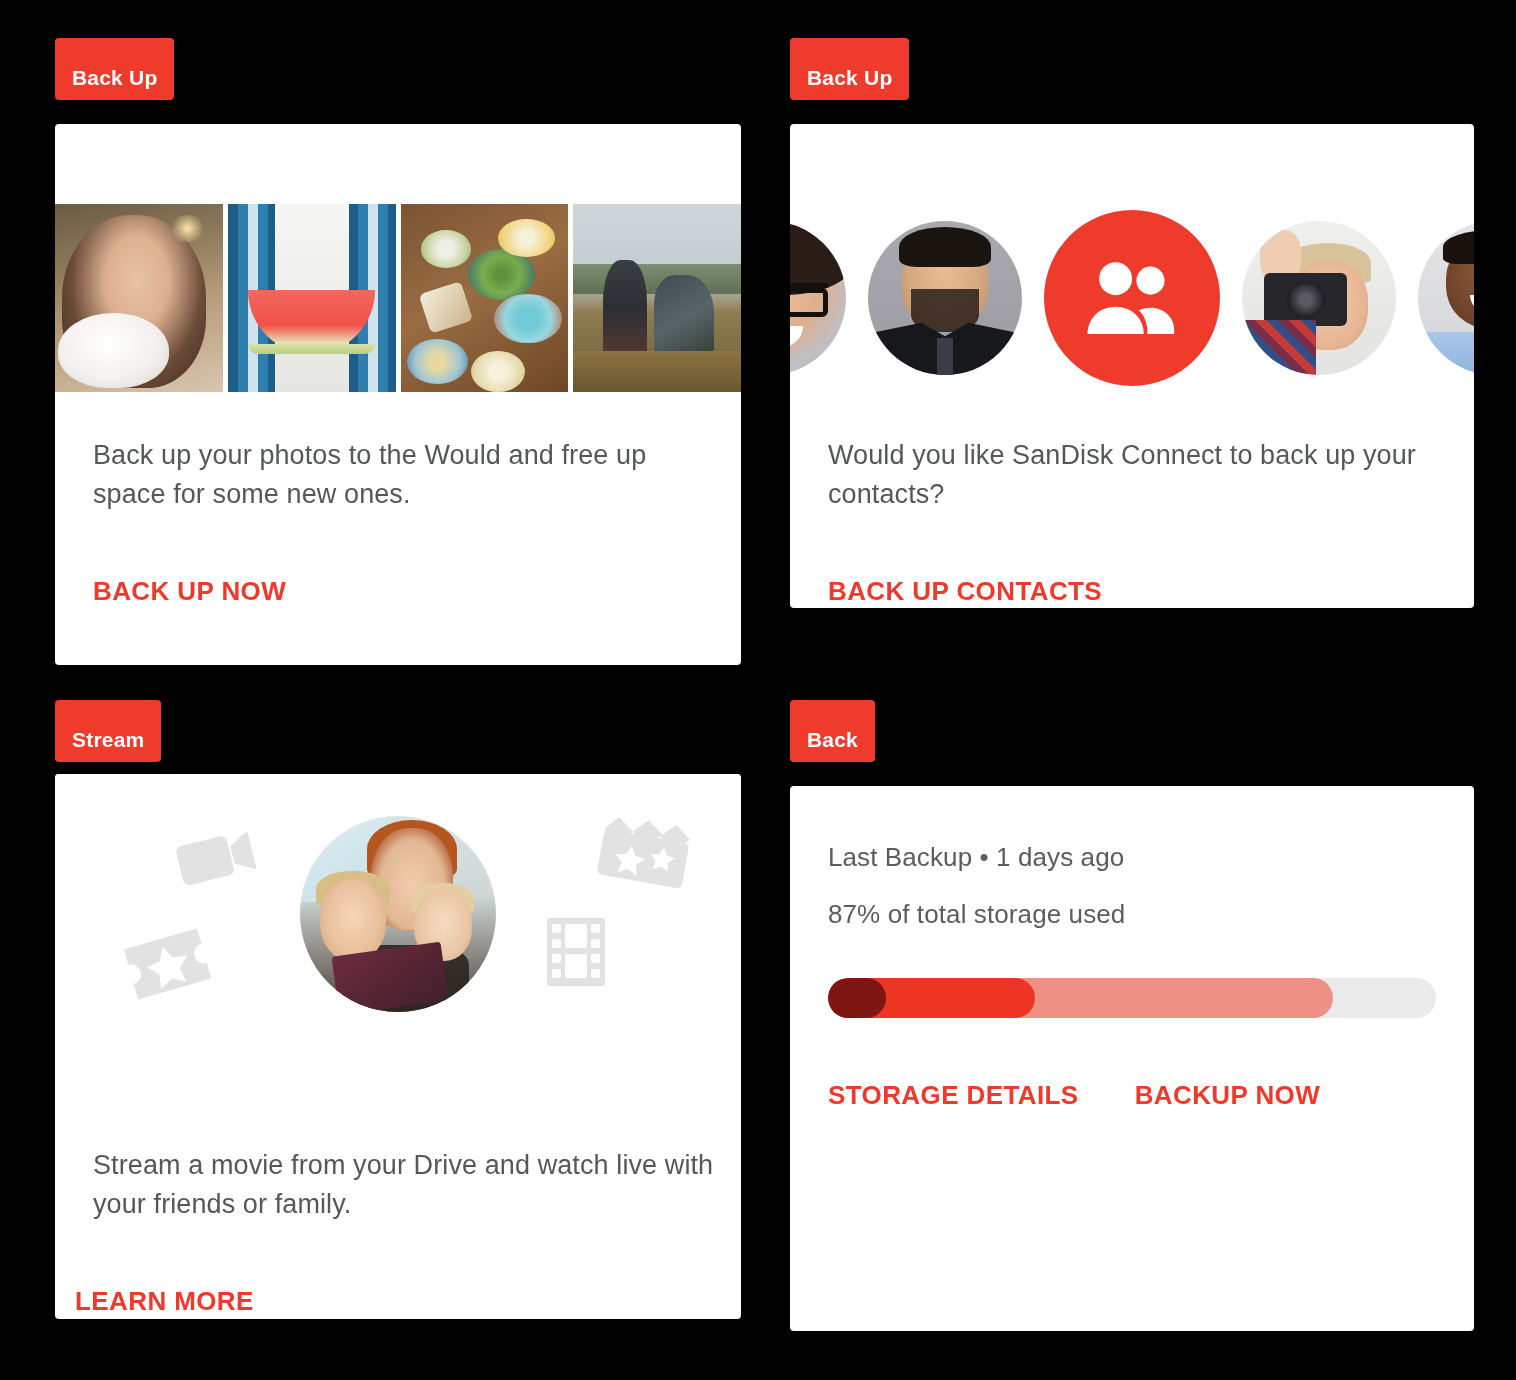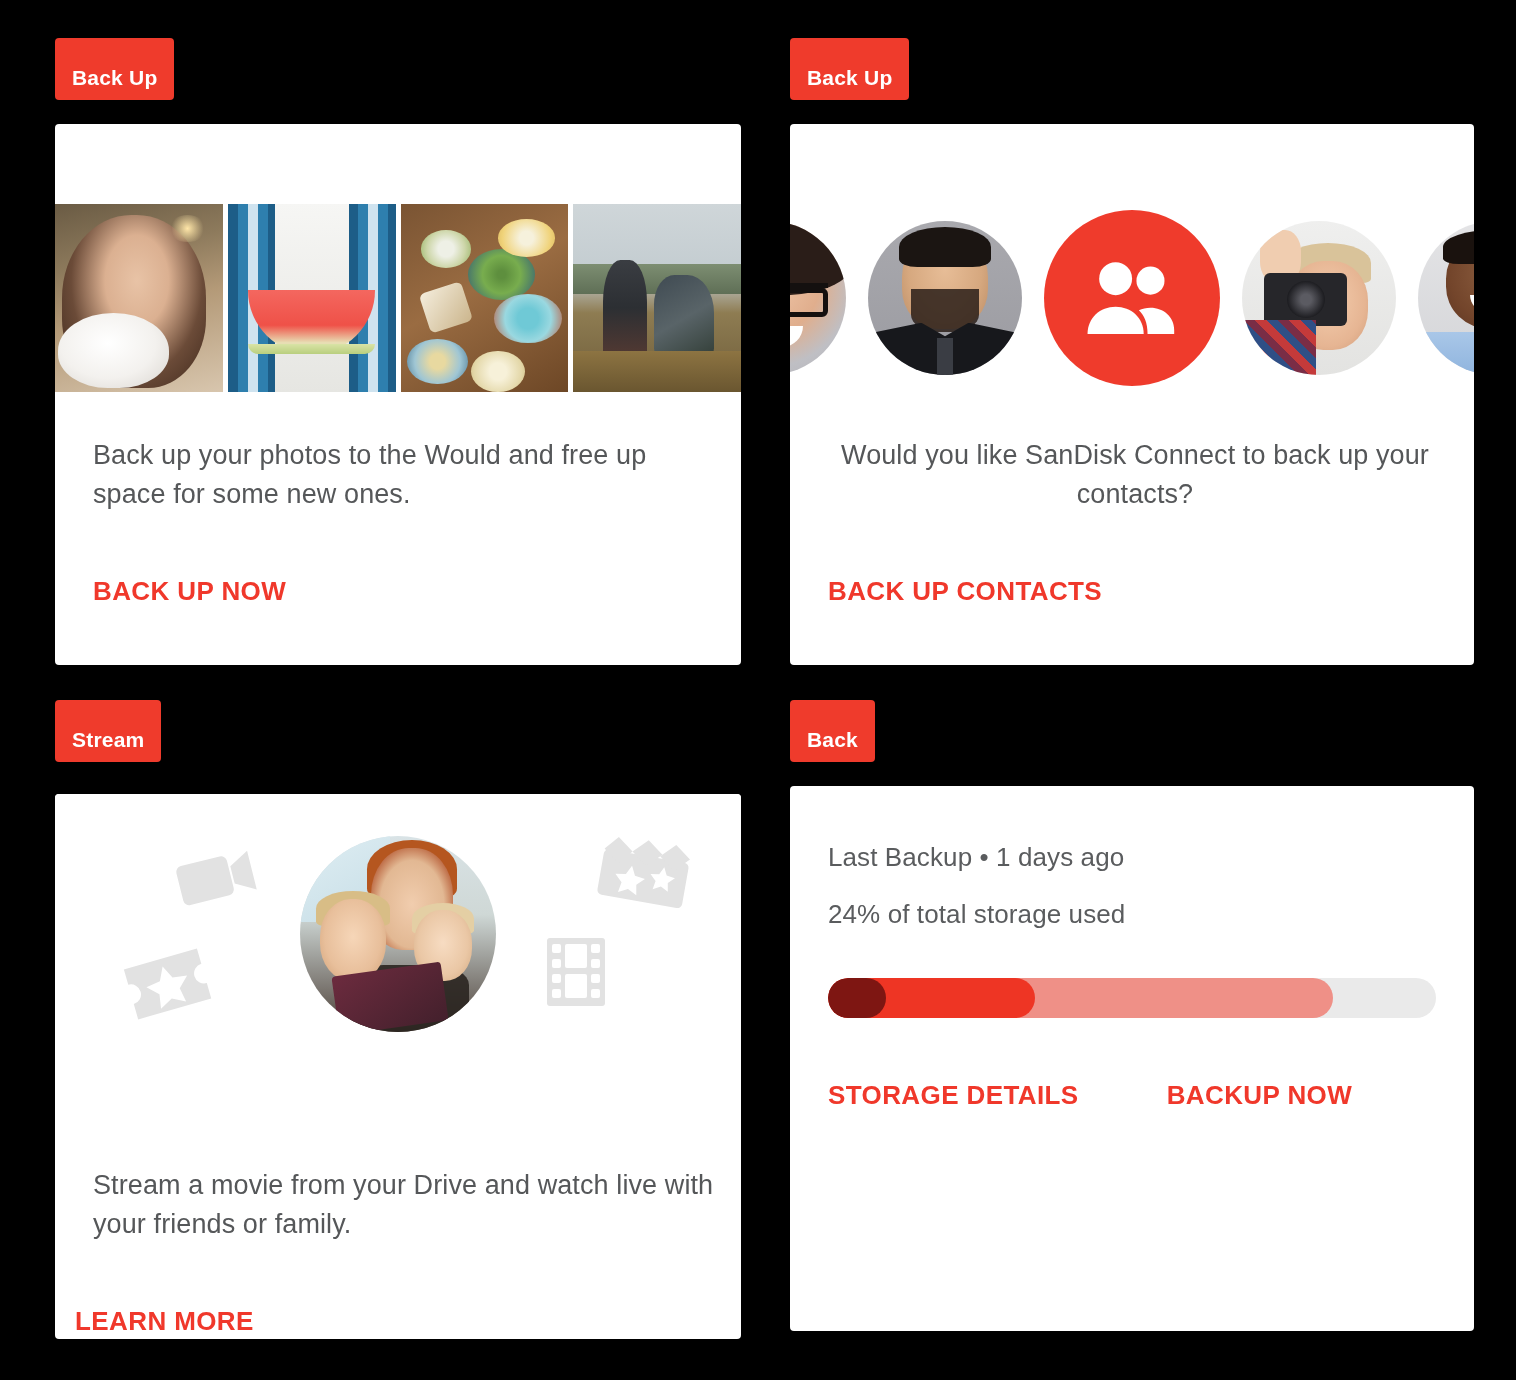--- a/index.html
+++ b/index.html
@@ -127,21 +127,21 @@
   .ph-couple .hill { position:absolute; left:0; top:32%; width:100%; height:16%;
     background: linear-gradient(180deg,#7d8e72,#5f6f56); }
   .ph-couple .f1 { position:absolute; left:18%; top:30%; width:26%; height:56%;
     background: linear-gradient(180deg,#3a3d42 0%,#2c2f33 45%,#5a3b32 100%); border-radius: 40% 40% 12% 12%; }
   .ph-couple .f2 { position:absolute; left:48%; top:38%; width:36%; height:46%;
     background: linear-gradient(150deg,#3f4a52 0%,#596468 50%,#2f3b33 100%); border-radius: 34% 44% 16% 16%; }
   .ph-couple .g1 { position:absolute; left:0; bottom:0; width:100%; height:22%;
     background: linear-gradient(180deg,#8d7442,#6a5630); }
 
   
-  #card-backup-contacts { width: 684px; height: 541px; text-align: center; }
+  #card-backup-contacts { width: 684px; height: 484px; }
   .avatar-row {
     position: absolute; left: 0; top: 80px;
     width: 684px; height: 188px;
     display: flex; align-items: center; justify-content: center;
     gap: 22px;
     background: #ffffff;
   }
   .avatar {
     width: 154px; height: 154px; border-radius: 50%;
     overflow: hidden; position: relative; flex: 0 0 auto;
@@ -261,21 +261,21 @@
     margin-top: 48px;
     width: 608px; height: 40px;
     background: #EAEAEA;
     border-radius: 20px;
     overflow: hidden;
   }
   .bar-seg { position: absolute; left: 0; top: 0; height: 40px; border-radius: 20px; }
   #bar-seg-salmon { background: #EF9087; }
   #bar-seg-red    { background: #EE3524; }
   #bar-seg-dark   { background: #7E1612; }
-  .stats-actions { margin-top: 62px; display: flex; gap: 88px; }
+  .stats-actions { margin-top: 62px; display: flex; gap: 56px; }
 </style>
 </head>
 <body>
 
 <div class="board">
 
   <div class="cell" style="left:55px; top:38px;">
     <div class="tag">Back Up</div>
     <div class="card" id="card-backup-photos" style="margin-top:24px;">
 
@@ -359,21 +359,21 @@
       <div style="position:absolute; left:38px; top:312px; width:614px;" class="body-text">Would you like SanDisk Connect to back up your contacts?</div>
 
       <div class="action-row" style="position:absolute; left:38px; top:452px;">
         <span class="action">BACK UP CONTACTS</span>
       </div>
     </div>
   </div>
 
   <div class="cell" style="left:55px; top:700px;">
     <div class="tag">Stream</div>
-    <div class="card" id="card-stream" style="margin-top:32px;">
+    <div class="card" id="card-stream" style="margin-top:12px;">
 
       <div class="stream-art">
 
         <svg class="deco" id="deco-video-camera" width="86" height="74" viewBox="0 0 86 74">
           <g transform="rotate(-14 43 37)">
             <rect x="6" y="16" width="52" height="40" rx="6"></rect>
             <path d="M60 28l20-11v40L60 46z"></path>
           </g>
         </svg>
 
@@ -432,21 +432,21 @@
     </div>
   </div>
 
   <div class="cell" style="left:790px; top:700px;">
     <div class="tag">Back</div>
     <div class="card" id="card-stats" style="margin-top:24px;">
 
       <div class="stats-sub">Last Backup • 1 days ago</div>
 
 
-      <div class="stats-pct">24% of total storage used</div>
+      <div class="stats-pct">87% of total storage used</div>
 
       <div class="bar-track">
         <div class="bar-seg" id="bar-seg-salmon" style="width:83%;"></div>
         <div class="bar-seg" id="bar-seg-red" style="width:34%;"></div>
         <div class="bar-seg" id="bar-seg-dark" style="width:9.5%;"></div>
       </div>
 
       <div class="stats-actions">
         <span class="action">STORAGE DETAILS</span>
         <span class="action">BACKUP NOW</span>

